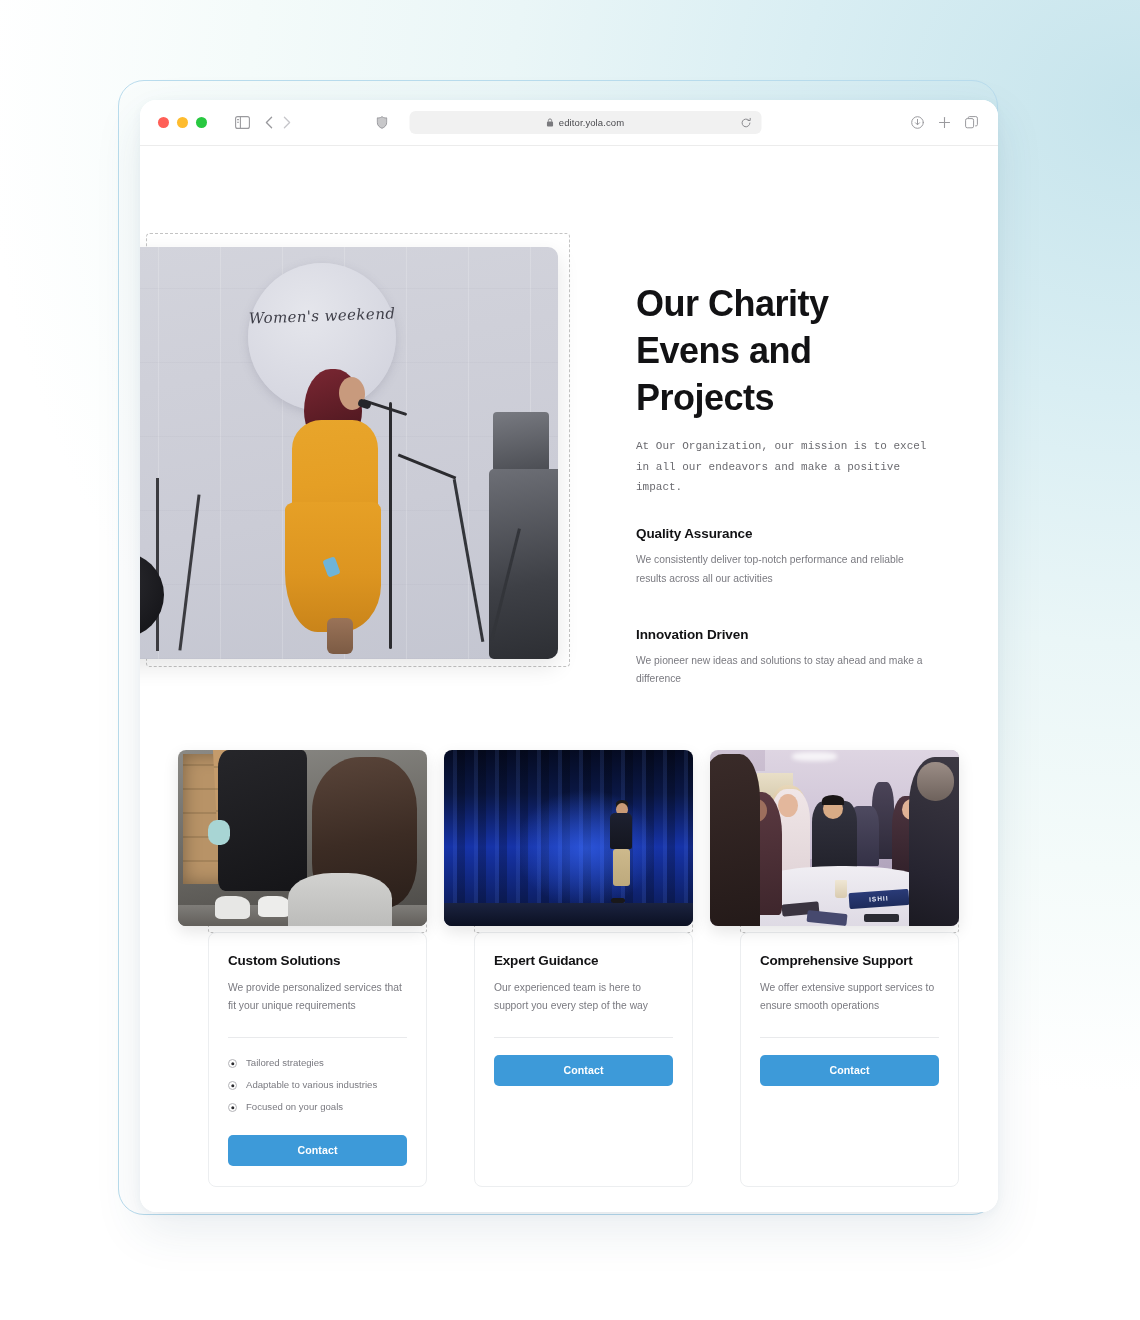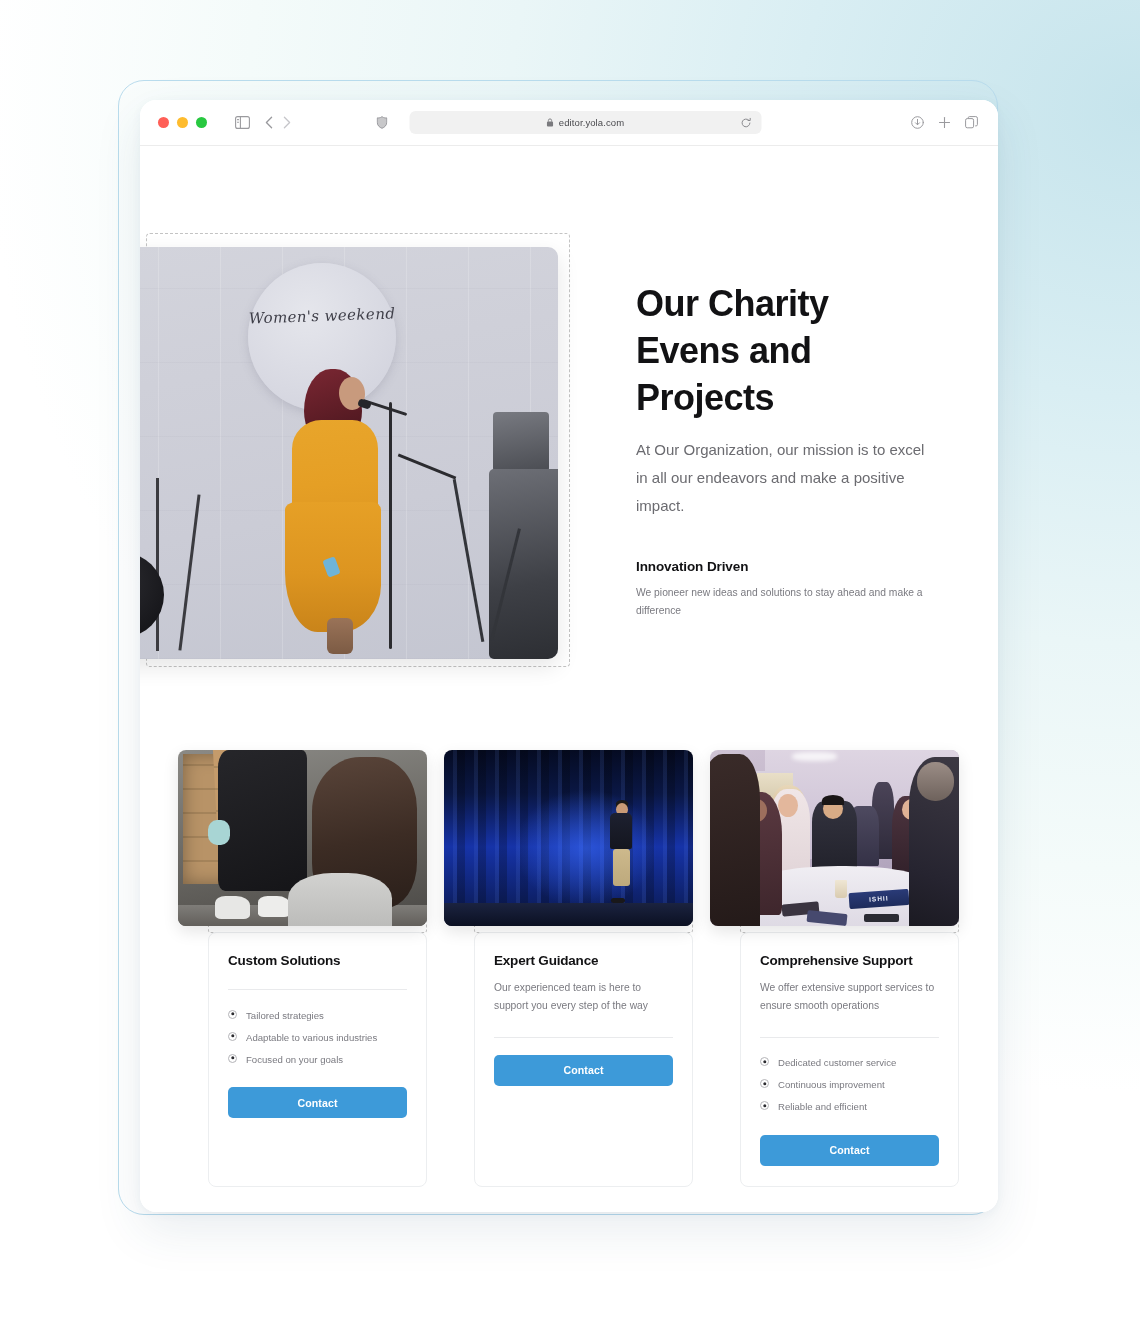--- a/index.html
+++ b/index.html
@@ -293,23 +293,24 @@
   }
   .hero-title {
     font-size: 36px;
     font-weight: 700;
     line-height: 1.3;
     letter-spacing: -0.5px;
     color: #121214;
   }
   .hero-sub {
     margin-top: 15px;
-    font-size: 15px;
+    font-size: 11px;
     line-height: 1.85;
     color: #6b6b70;
+    font-family: Liberation Mono, monospace;
   }
   .feature-block { margin-top: 29px; }
   .feature-block.second { margin-top: 39px; }
   .feature-title {
     font-size: 13.5px;
     font-weight: 700;
     color: #121214;
     letter-spacing: -0.1px;
   }
   .feature-desc {
@@ -609,21 +610,21 @@
     color: #7a7a80;
   }
   .card-divider {
     margin-top: 21px;
     height: 1px;
     background: #e9eaec;
   }
   .card-list { list-style: none; margin-top: 14px; }
   .card-list li {
     display: flex;
-    align-items: flex-start;
+    align-items: flex-end;
     gap: 9px;
     font-size: 9.6px;
     color: #7a7a80;
     padding: 5.5px 0;
   }
   .bullet {
     flex: 0 0 auto;
     width: 9px; height: 9px;
     border-radius: 50%;
     border: 1px solid #b4b4b8;
@@ -768,20 +769,24 @@
         <div class="mic-boom"></div>
         <div class="mic-head"></div>
         <div class="boom-arm2"></div>
       </div>
     </div>
 
     <div class="hero-text">
       <h1 class="hero-title">Our Charity Evens and Projects</h1>
       <p class="hero-sub">At Our Organization, our mission is to excel in all our endeavors and make a positive impact.</p>
 
+      <div class="feature-block">
+        <div class="feature-title">Quality Assurance</div>
+        <div class="feature-desc">We consistently deliver top-notch performance and reliable results across all our activities</div>
+      </div>
 
       <div class="feature-block second">
         <div class="feature-title">Innovation Driven</div>
         <div class="feature-desc">We pioneer new ideas and solutions to stay ahead and make a difference</div>
       </div>
     </div>
 
     <div class="cards-row">
 
       <div class="card">
@@ -795,20 +800,21 @@
             <div class="glove"></div>
             <div class="ground"></div>
             <div class="shoe1"></div>
             <div class="shoe2"></div>
             <div class="hair"></div>
             <div class="sweater"></div>
           </div>
         </div>
         <div class="card-body">
           <div class="card-title">Custom Solutions</div>
+          <div class="card-desc">We provide personalized services that fit your unique requirements</div>
           <div class="card-divider"></div>
           <ul class="card-list">
             <li>
               <span class="bullet"></span>
               <span>Tailored strategies</span>
             </li>
             <li>
               <span class="bullet"></span>
               <span>Adaptable to various industries</span>
             </li>
@@ -874,33 +880,19 @@
             <div class="p-left2-face"></div>
             <div class="p-left-dark"></div>
             <div class="p-right-dark"></div>
             <div class="p-right-head"></div>
           </div>
         </div>
         <div class="card-body">
           <div class="card-title">Comprehensive Support</div>
           <div class="card-desc">We offer extensive support services to ensure smooth operations</div>
           <div class="card-divider"></div>
-          <ul class="card-list">
-            <li>
-              <span class="bullet"></span>
-              <span>Dedicated customer service</span>
-            </li>
-            <li>
-              <span class="bullet"></span>
-              <span>Continuous improvement</span>
-            </li>
-            <li>
-              <span class="bullet"></span>
-              <span>Reliable and efficient</span>
-            </li>
-          </ul>
           <button class="contact-btn">Contact</button>
         </div>
       </div>
 
     </div>
   </div>
 </div>
 
 </body></html>

